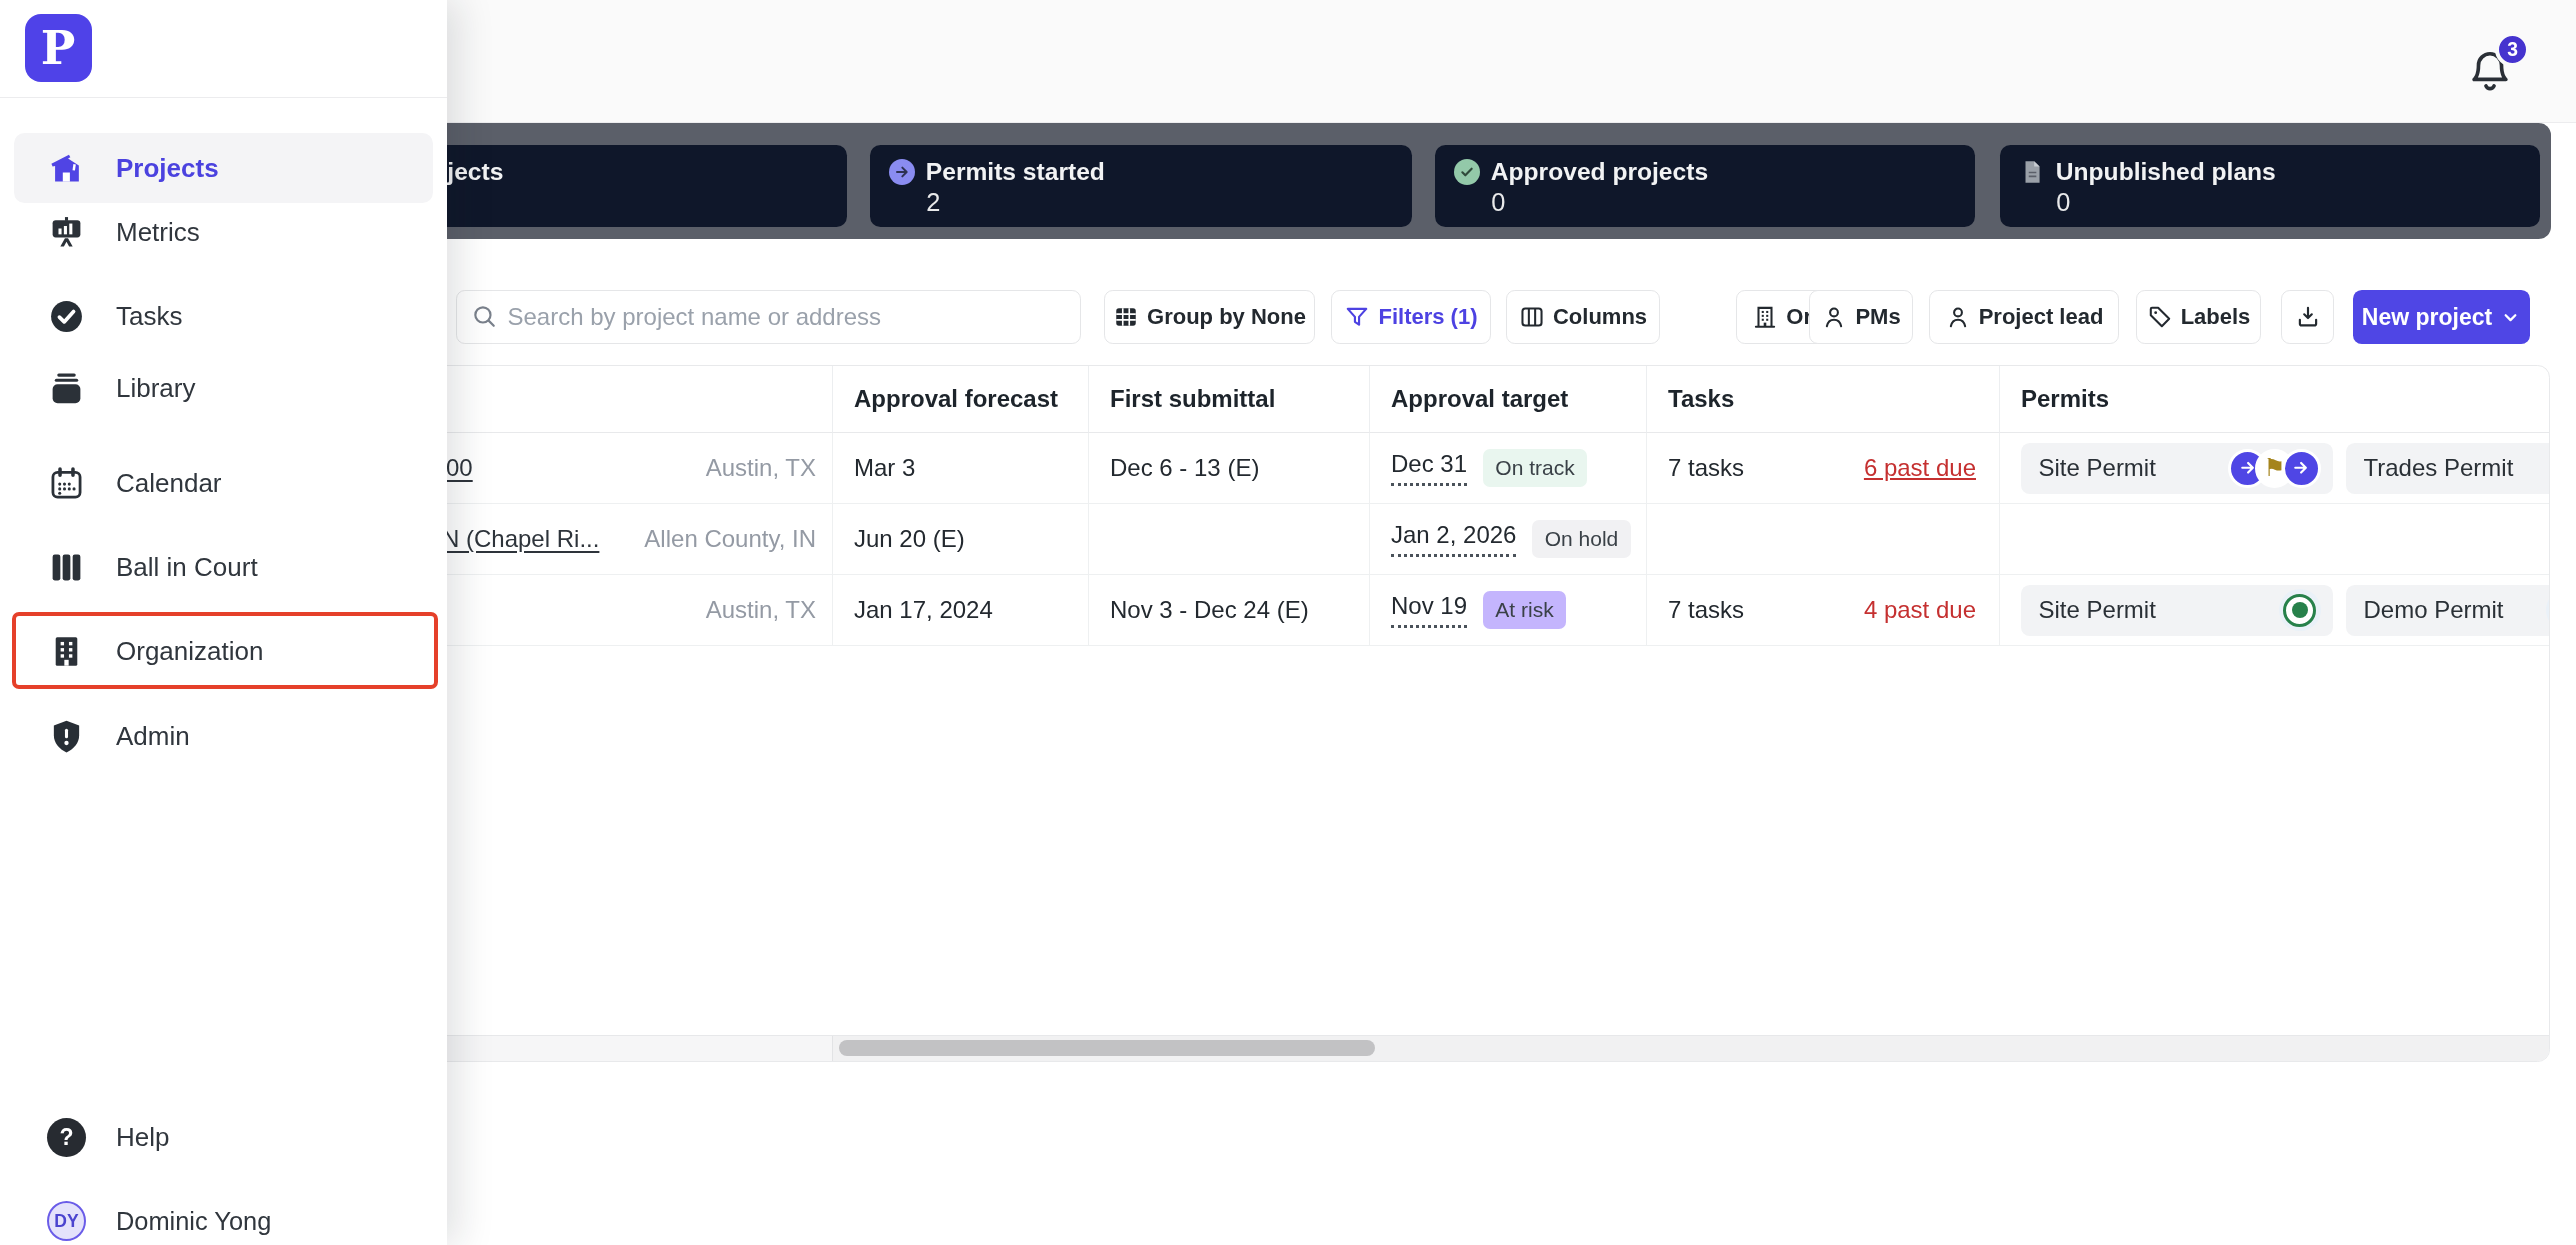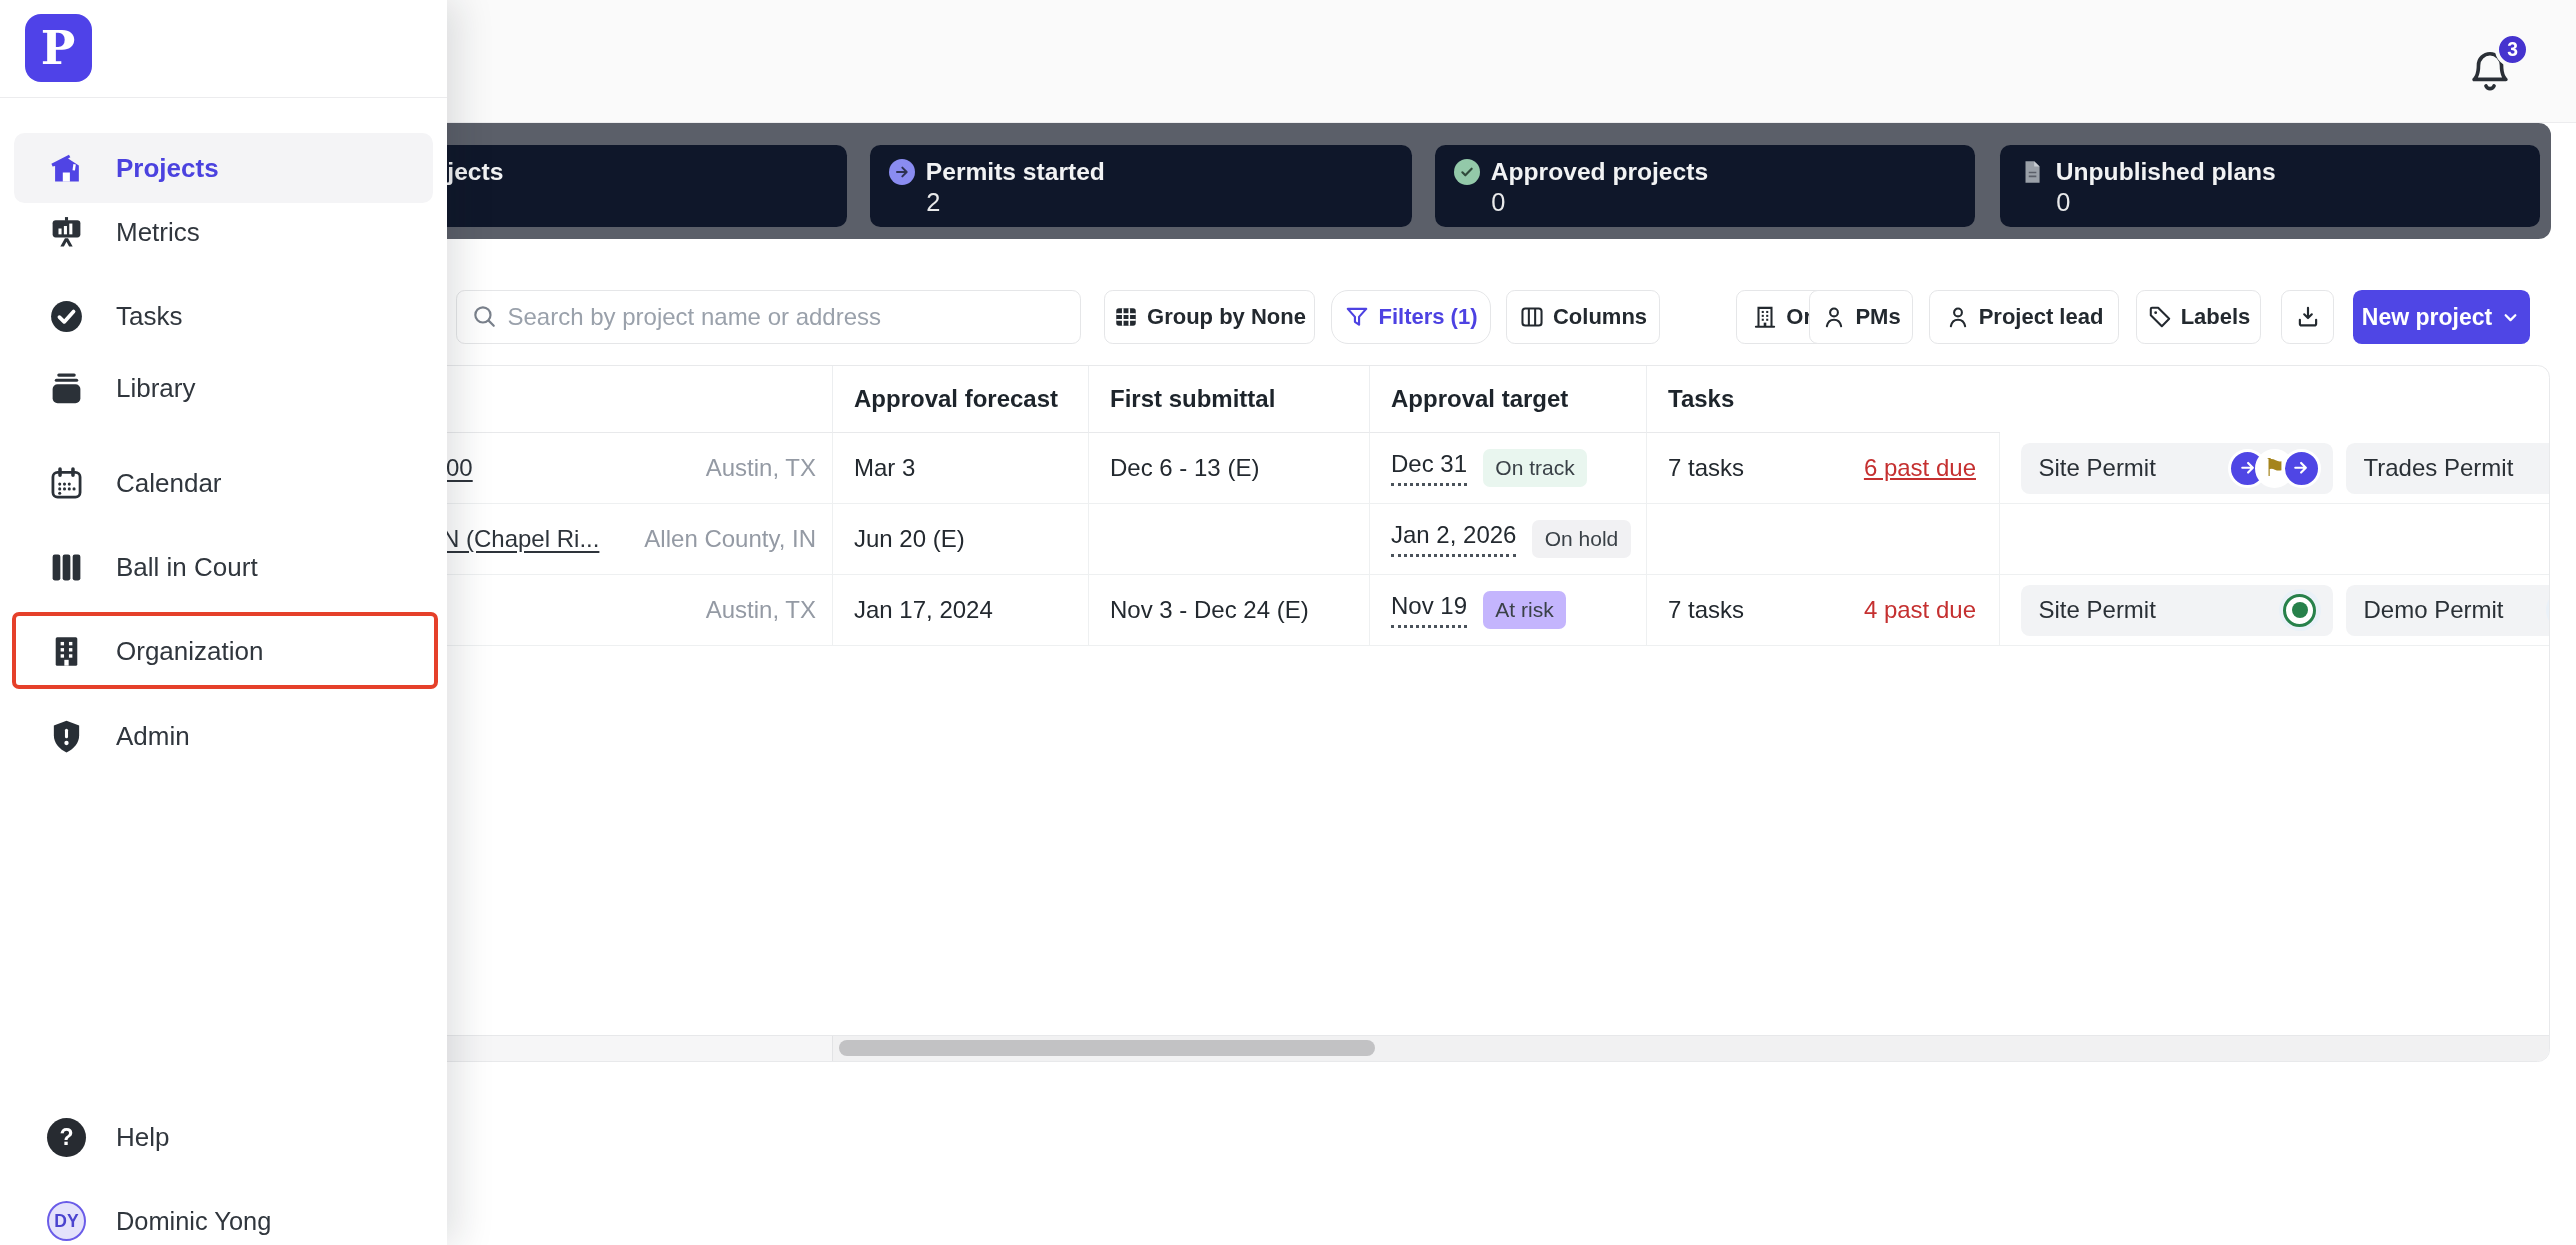--- a/index.html
+++ b/index.html
@@ -23,21 +23,21 @@
   .card-label { color:#f2f3f4; font-size:24.6px; font-weight:600; white-space:nowrap; }
   .card-value { color:#e8e9ea; font-size:25.4px; margin-left:37px; margin-top:1.8px; }
 
   
   .toolbar-el { position:absolute; top:290px; height:54px; }
   .search { left:456px; width:625px; background:#fff; border:1.8px solid #e5e6e8; border-radius:8.8px; display:flex; align-items:center; padding:0 14px; gap:10.5px; }
   .search input { border:none; outline:none; flex:1; font-size:24px; color:#23292f; background:transparent; font-family:inherit; }
   .search input::placeholder { color:#9aa1ab; }
   .tbtn { background:#fff; border:1.8px solid #e5e6e8; border-radius:8.8px; display:flex; align-items:center; justify-content:center; gap:8px;
           font-size:22px; font-weight:600; color:#23292f; cursor:pointer; font-family:inherit; white-space:nowrap; overflow:hidden; }
-  .tbtn.accent { color:#4d42e2;border-radius:17px; }
+  .tbtn.accent { color:#4d42e2; }
   .newproj { left:2353px; width:177px; background:#4f46e5; border:none; border-radius:8.8px; color:#fff; font-size:23px; font-weight:600;
              display:flex; align-items:center; justify-content:center; gap:8px; cursor:pointer; font-family:inherit; }
 
   
   .table-wrap { position:absolute; left:250px; top:365px; width:2300px; height:697px; background:#fff;
                 border:1.8px solid #e8e9eb; border-radius:12.3px; overflow:hidden; }
   .trow { display:grid; grid-template-columns:582px 256px 281px 277px 353px 551px; }
   .hcell { height:67px; display:flex; align-items:center; padding-left:21px; font-size:24px; font-weight:600; color:#1d242b;
            border-right:1.8px solid #eceef0; border-bottom:1.8px solid #e8e9eb; }
   .hcell:last-child { border-right:none; }
@@ -246,20 +246,21 @@
         </svg>
     </button>
 
     <div class="table-wrap">
       <div class="trow" id="thead">
           <div class="hcell"></div>
           <div class="hcell">Approval forecast</div>
           <div class="hcell">First submittal</div>
           <div class="hcell">Approval target</div>
           <div class="hcell">Tasks</div>
+          <div class="hcell">Permits</div>
         </div>
       <div id="tbody">
           <div class="trow">
             <div class="bcell cell-name">
               <span class="name-link" style="margin-left: 195px;">00</span>
               <span class="loc">Austin, TX</span>
             </div>
             <div class="bcell">Mar 3</div>
             <div class="bcell">Dec 6 - 13 (E)</div>
             <div class="bcell">

